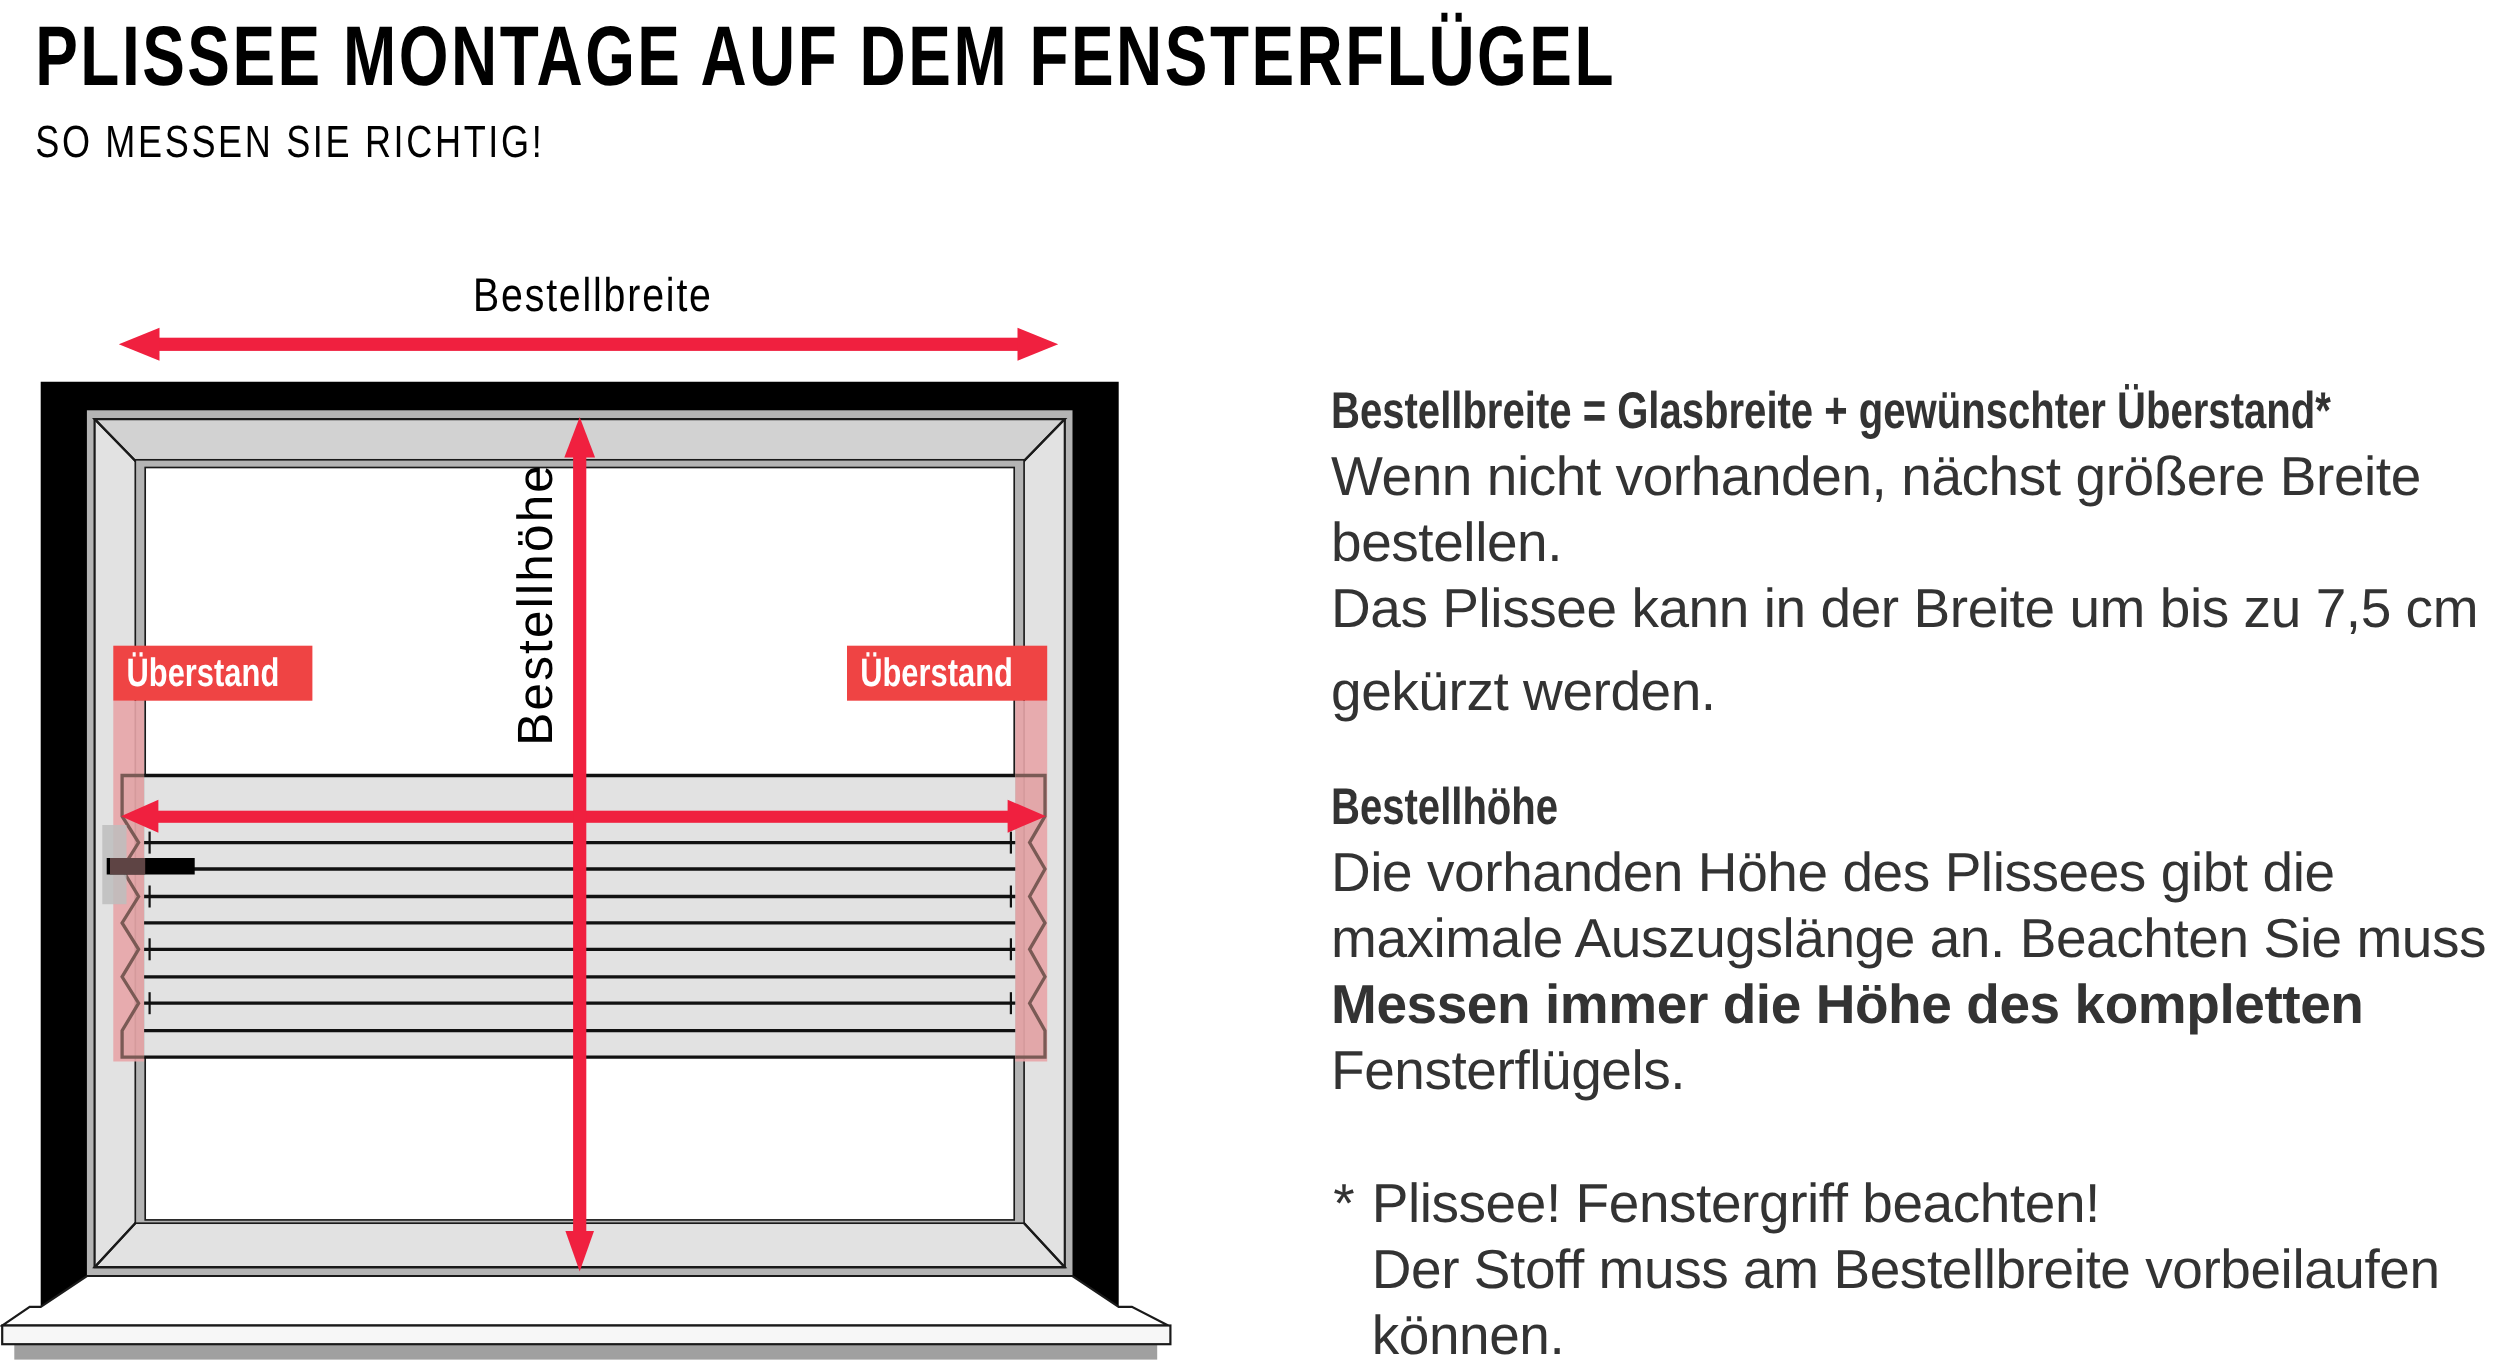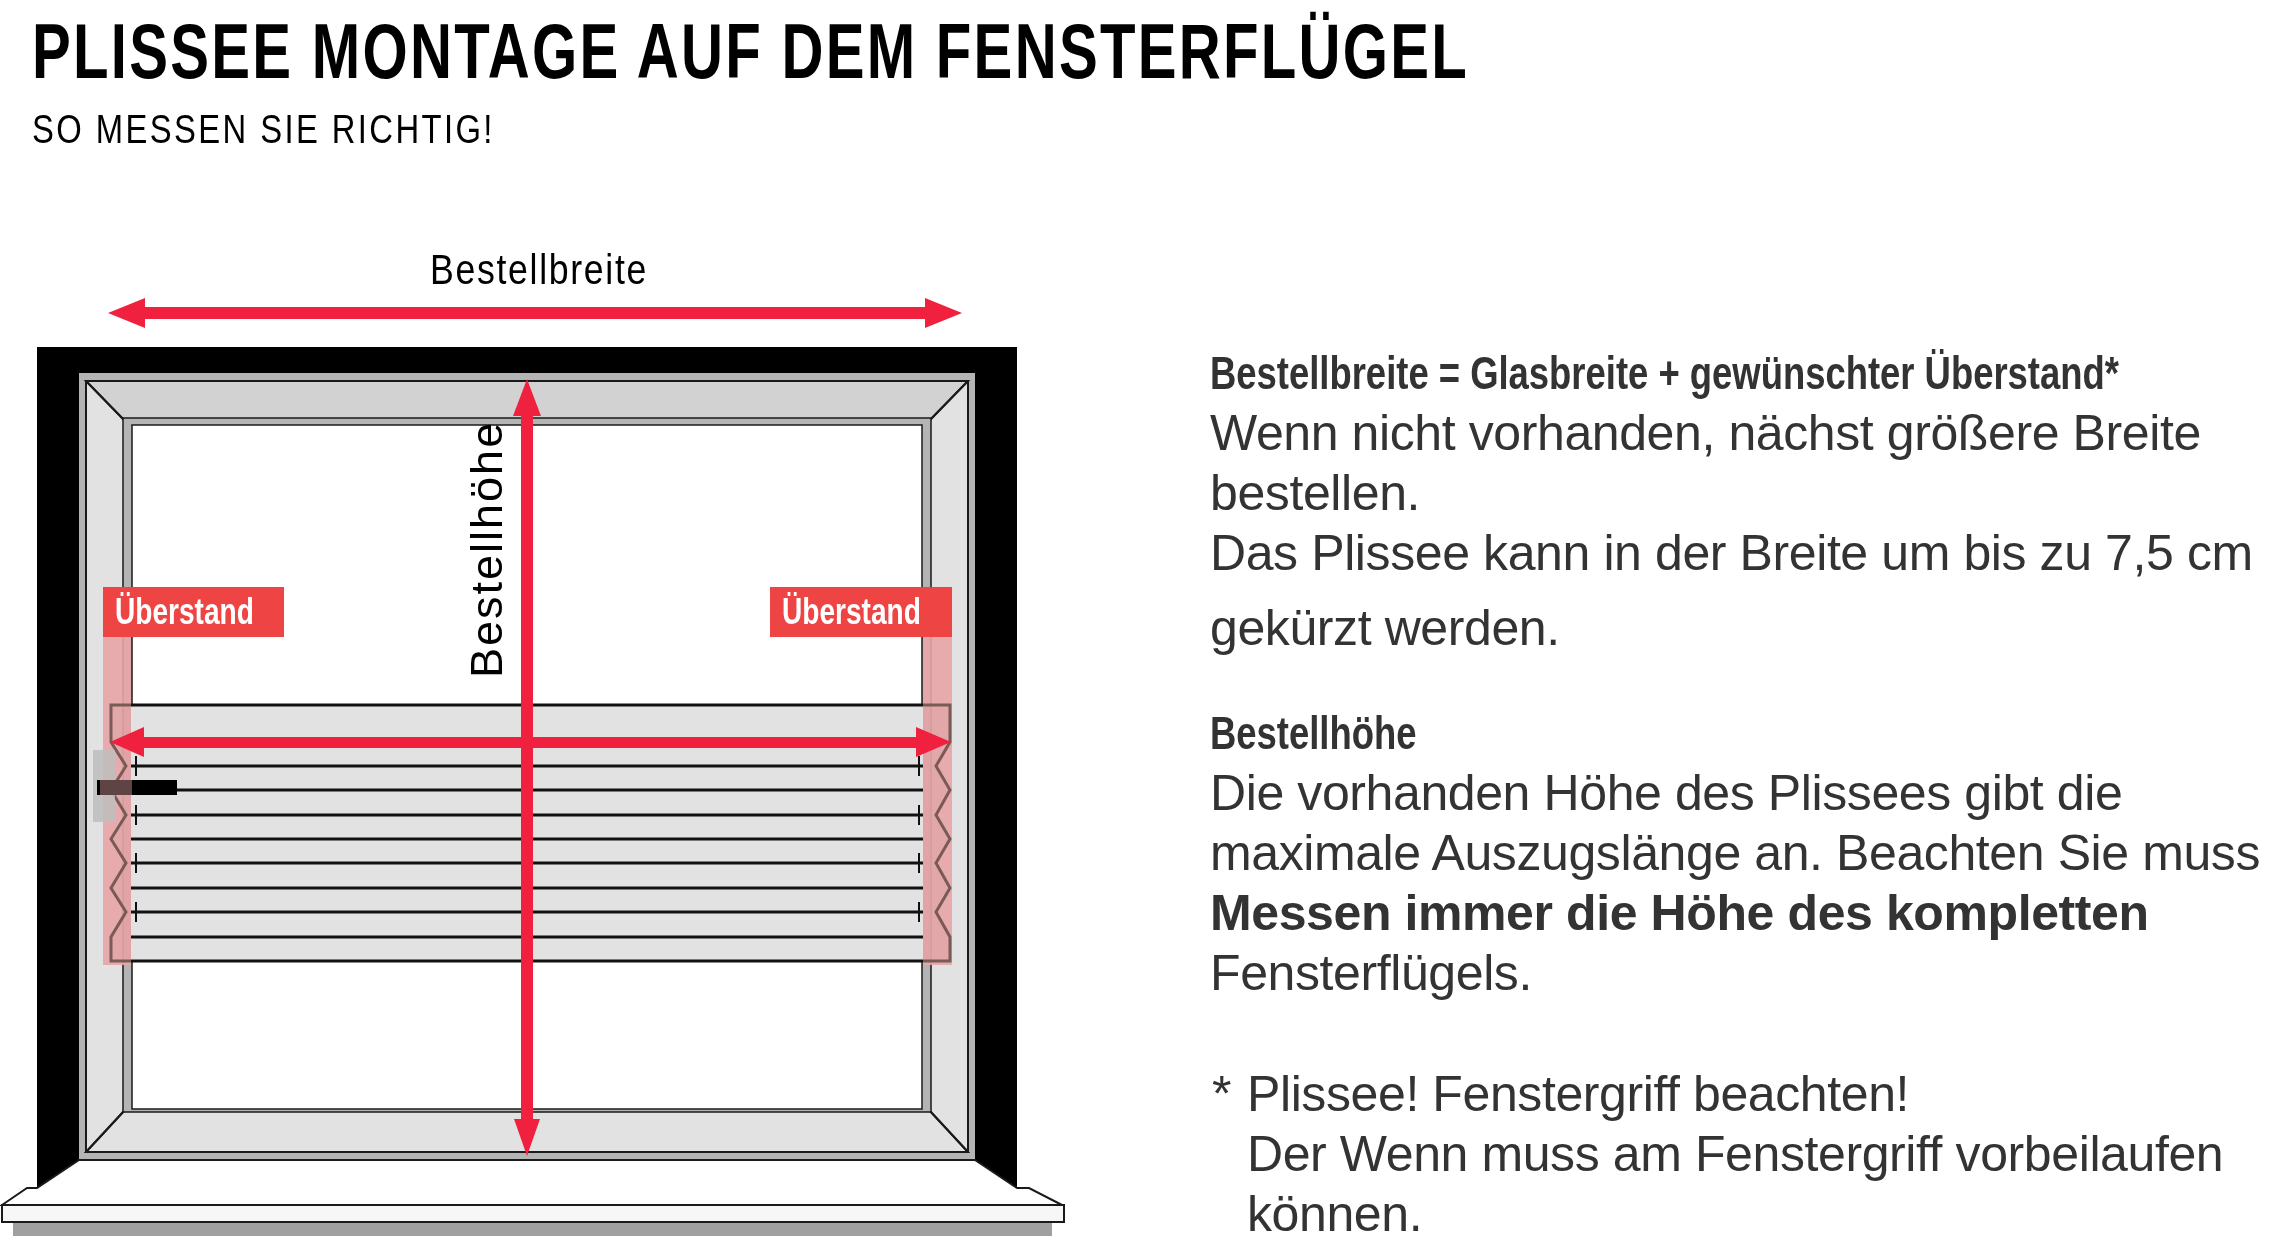--- a/index.html
+++ b/index.html
@@ -167,14 +167,14 @@
 <div class="abs info info-line" style="top:583px;margin-top:15px;">gekürzt werden.</div>
 
 <div class="abs info info-bold" style="top:703px;">Bestellhöhe</div>
 <div class="abs info info-line" style="top:763px;">Die vorhanden Höhe des Plissees gibt die</div>
 <div class="abs info info-line" style="top:823px;">maximale Auszugslänge an. Beachten Sie muss</div>
 <div class="abs info info-line" style="top:883px;font-weight:bold;">Messen immer die Höhe des kompletten</div>
 <div class="abs info info-line" style="top:943px;">Fensterflügels.</div>
 
 <div class="abs info info-line" style="top:1064px; left:1212px;">*</div>
 <div class="abs info info-line" style="top:1064px; left:1247px;">Plissee! Fenstergriff beachten!</div>
-<div class="abs info info-line" style="top:1124px; left:1247px;">Der Wenn muss am Fenstergriff vorbeilaufen</div>
+<div class="abs info info-line" style="top:1124px; left:1247px;">Der Stoff muss am Bestellbreite vorbeilaufen</div>
 <div class="abs info info-line" style="top:1184px; left:1247px;">können.</div>
 
 </body></html>

